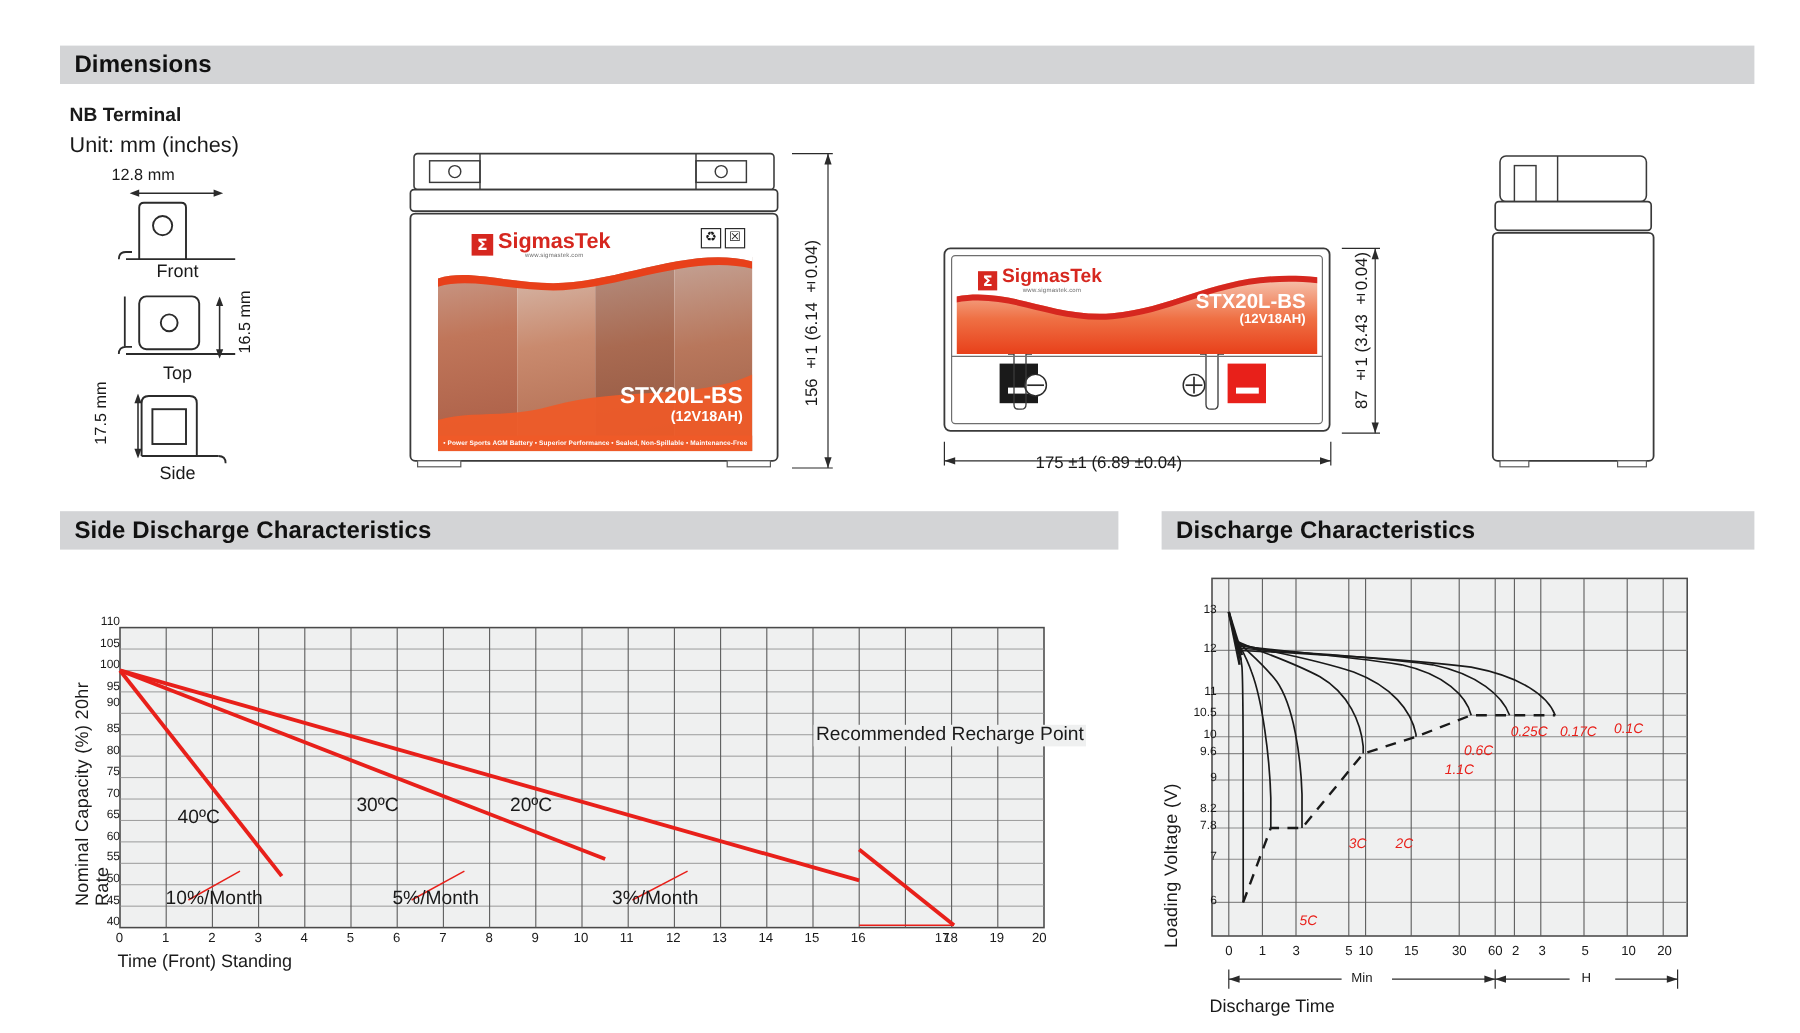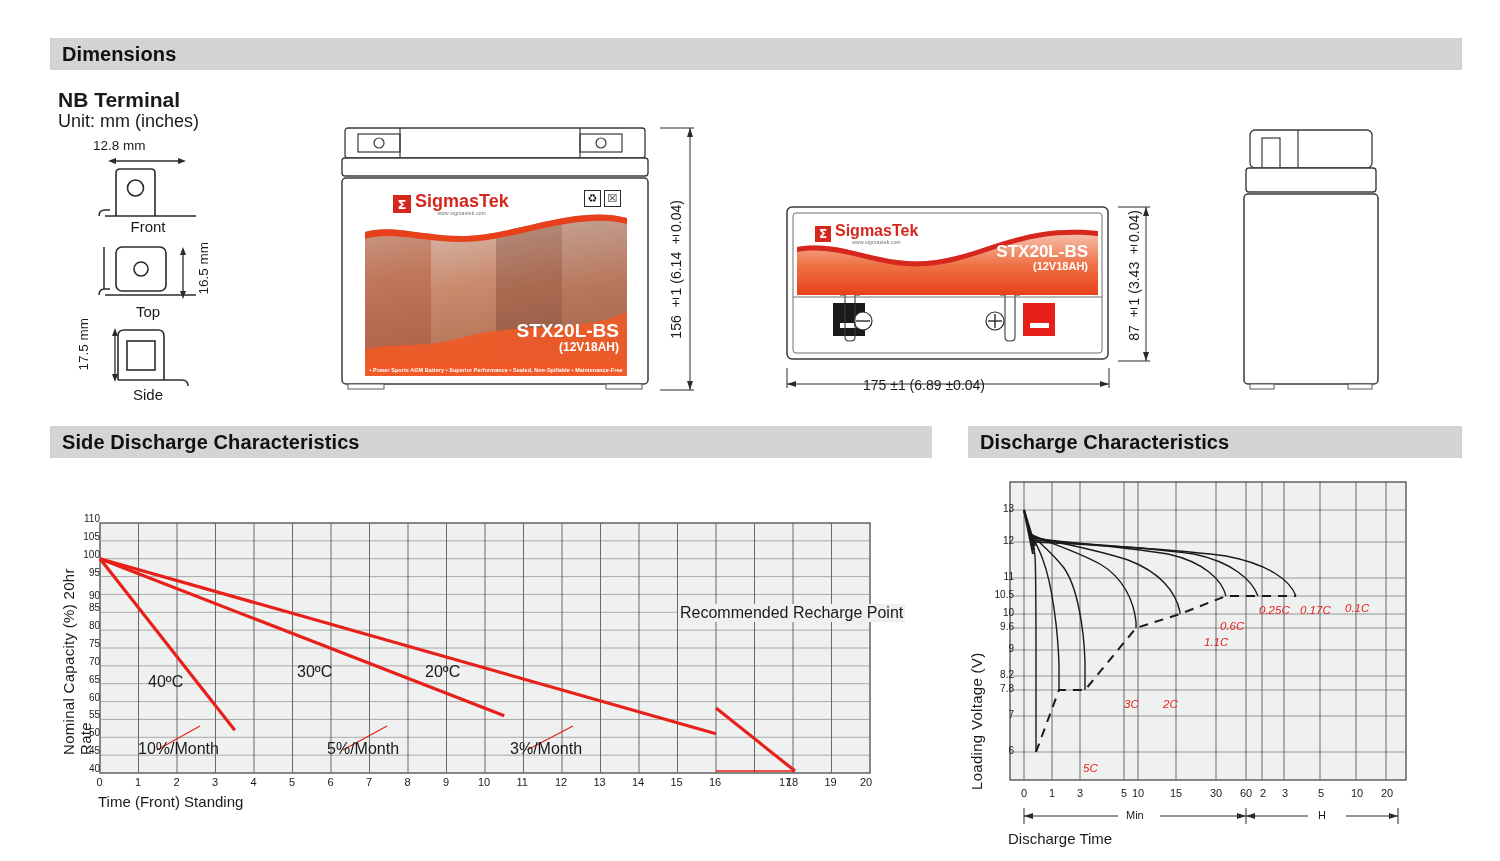--- a/index.html
+++ b/index.html
@@ -11,21 +11,21 @@
   .abs{position:absolute;}
 
   
   .bar{
     background:#d3d4d6;height:32px;display:flex;align-items:center;
     padding-left:12px;font-weight:bold;font-size:20px;color:#111;
     letter-spacing:.1px;
   }
 
   
-  .h-nb{font-size:21px;font-weight:bold;}
+  .h-nb{font-size:16px;font-weight:bold;}
   .h-unit{font-size:18px;font-weight:normal;}
 
   .dimtext{font-size:13.5px;}
   .dimtext-v{font-size:13.5px;writing-mode:vertical-rl;transform:rotate(180deg);}
   .viewlabel{font-size:15px;text-align:center;}
 
   .lbl-front{
     position:absolute;overflow:hidden;background:#fff;
   }
   .photo-strip{position:absolute;display:flex;overflow:hidden;}
@@ -298,21 +298,21 @@
     <line x1="590" y1="90" x2="770" y2="90" stroke="#4a4a4a" stroke-width="0.8"></line>
     <line x1="621" y1="90" x2="621" y2="190" stroke="#e8201a" stroke-width="0"></line>
   </svg>
 </div>
 
 <div class="abs" style="left:72px;top:513px;width:28px;height:262px;">
   <div class="axlabel-sm abs" style="right:0;top:0;">110</div>
   <div class="axlabel-sm abs" style="right:0;top:17.9px;">105</div>
   <div class="axlabel-sm abs" style="right:0;top:35.7px;">100</div>
   <div class="axlabel-sm abs" style="right:0;top:53.6px;">95</div>
-  <div class="axlabel-sm abs" style="right:0;top:77px;">90</div>
+  <div class="axlabel-sm abs" style="right:0;top:67px;">90</div>
   <div class="axlabel-sm abs" style="right:0;top:89.3px;">85</div>
   <div class="axlabel-sm abs" style="right:0;top:107.1px;">80</div>
   <div class="axlabel-sm abs" style="right:0;top:125px;margin-left:36px;">75</div>
   <div class="axlabel-sm abs" style="right:0;top:142.9px;">70</div>
   <div class="axlabel-sm abs" style="right:0;top:160.7px;">65</div>
   <div class="axlabel-sm abs" style="right:0;top:178.6px;">60</div>
   <div class="axlabel-sm abs" style="right:0;top:196.4px;">55</div>
   <div class="axlabel-sm abs" style="right:0;top:214.3px;">50</div>
   <div class="axlabel-sm abs" style="right:0;top:232.1px;">45</div>
   <div class="axlabel-sm abs" style="right:0;top:250px;">40</div>

